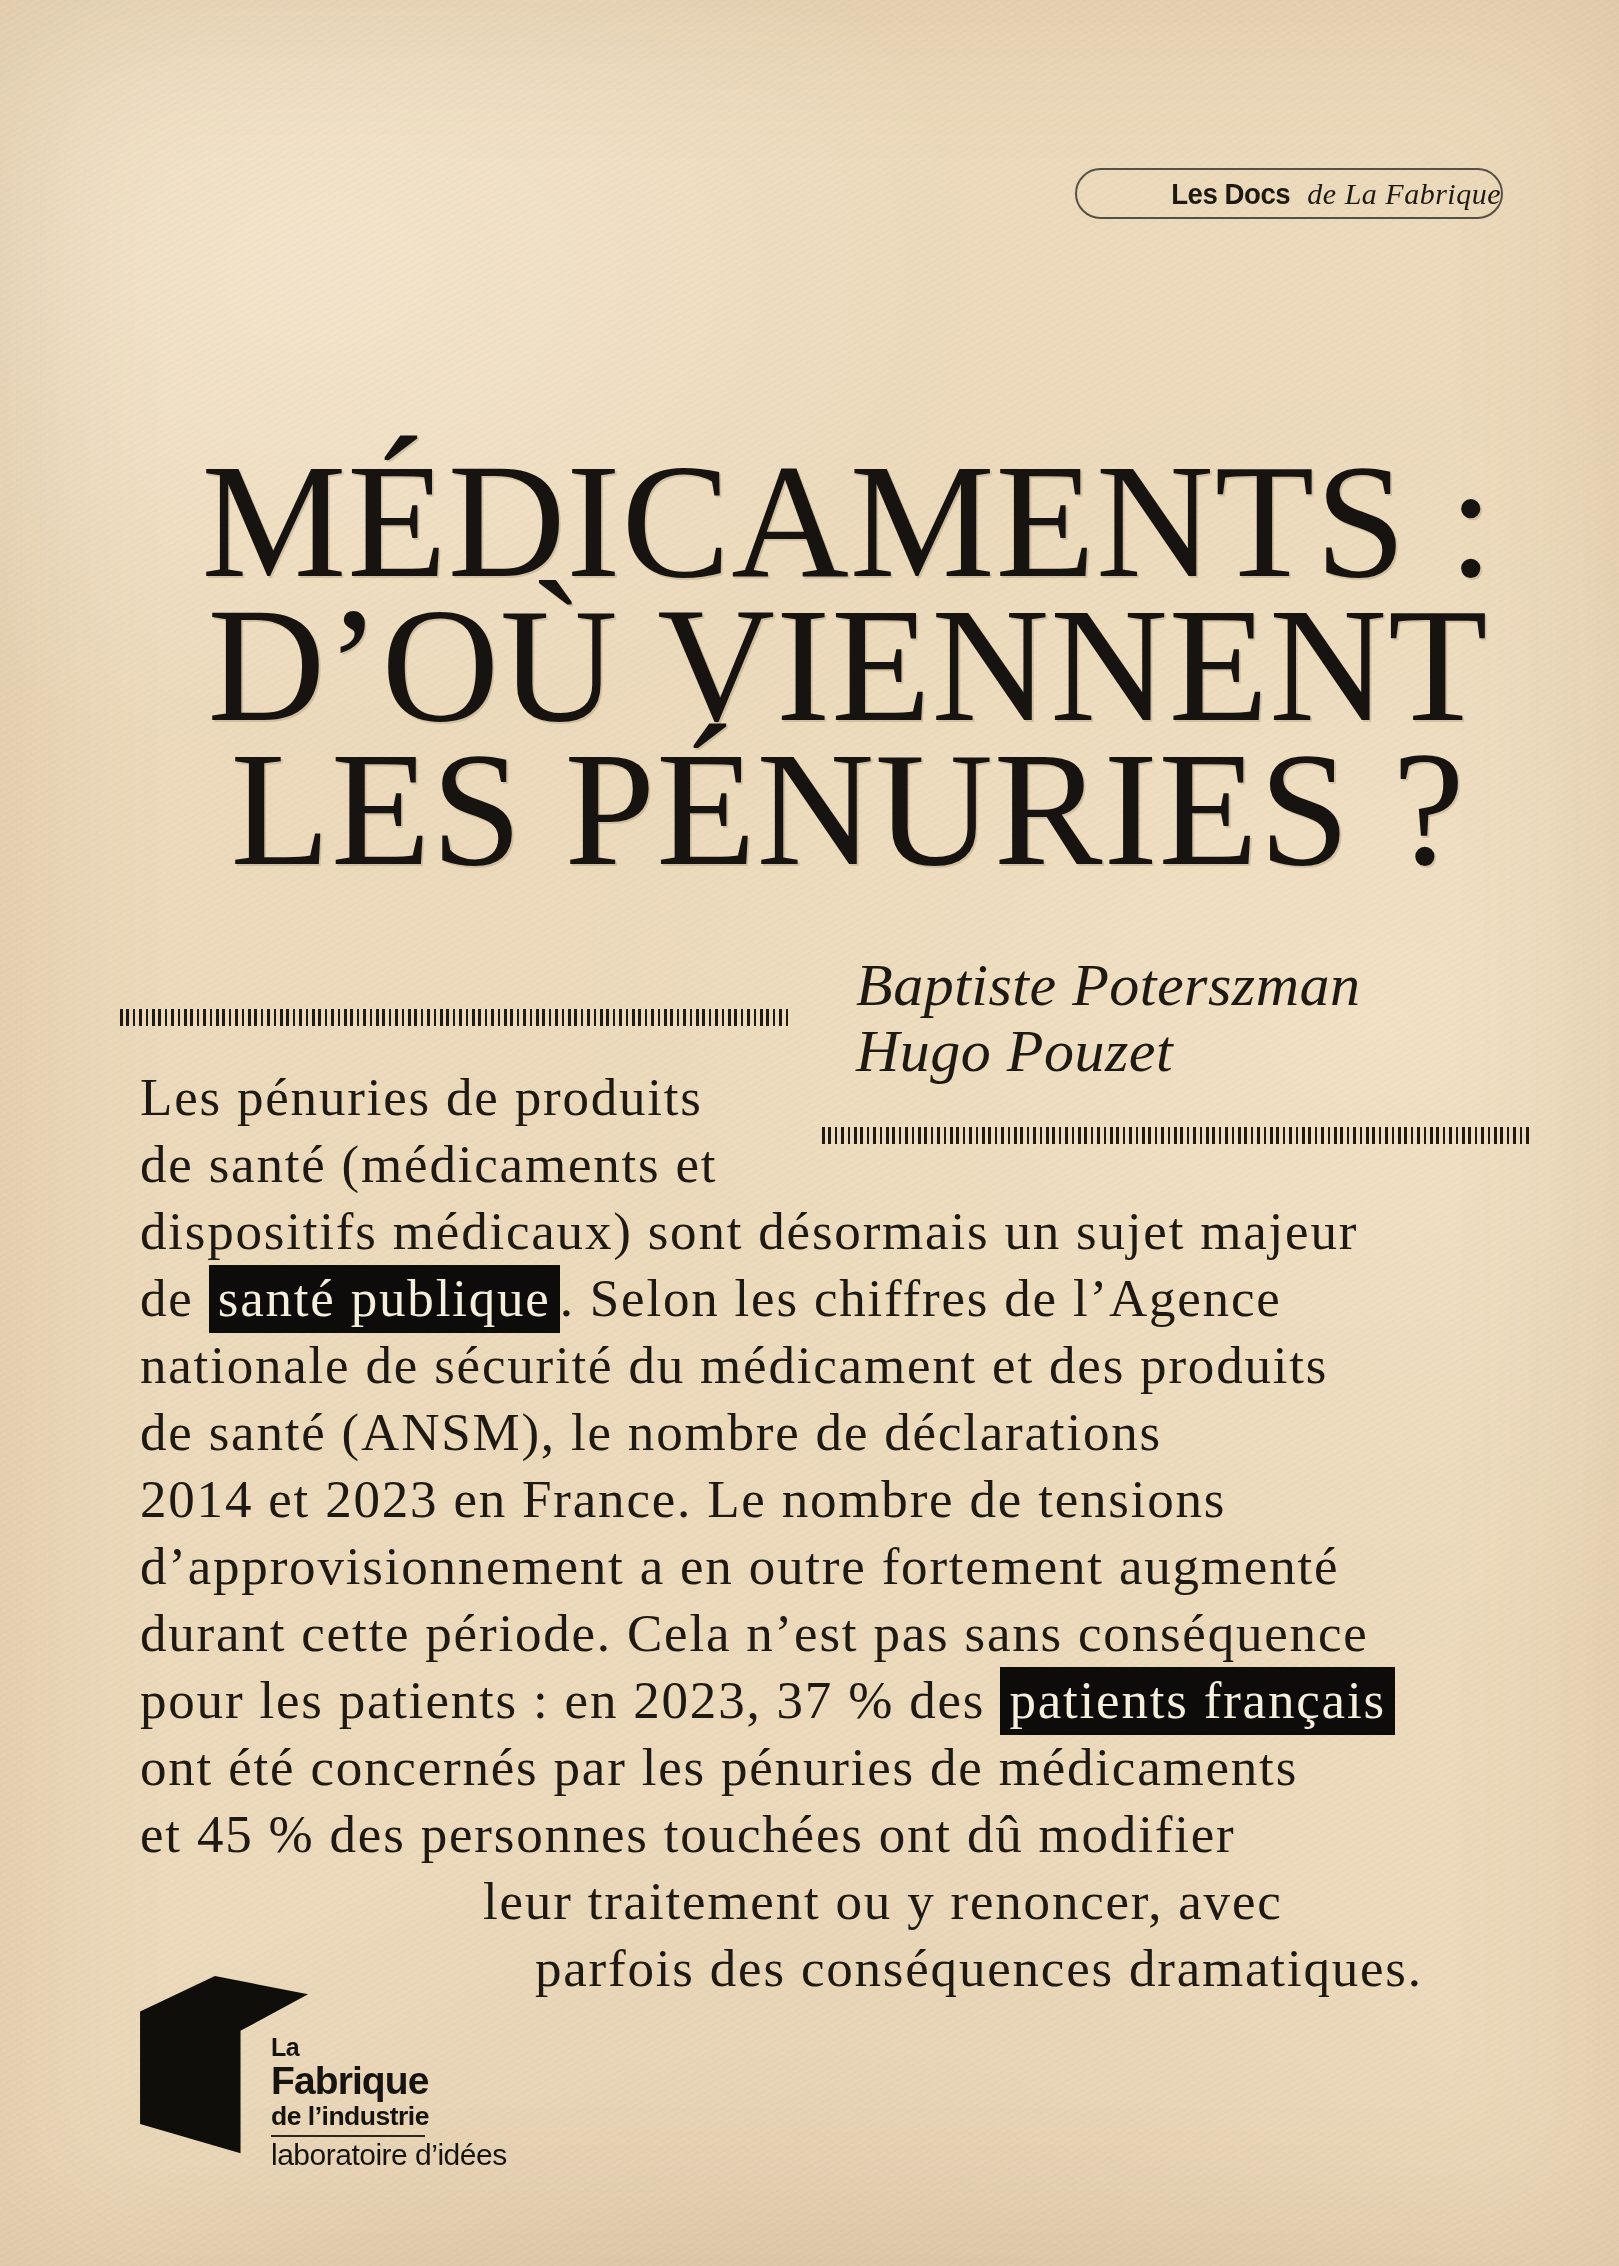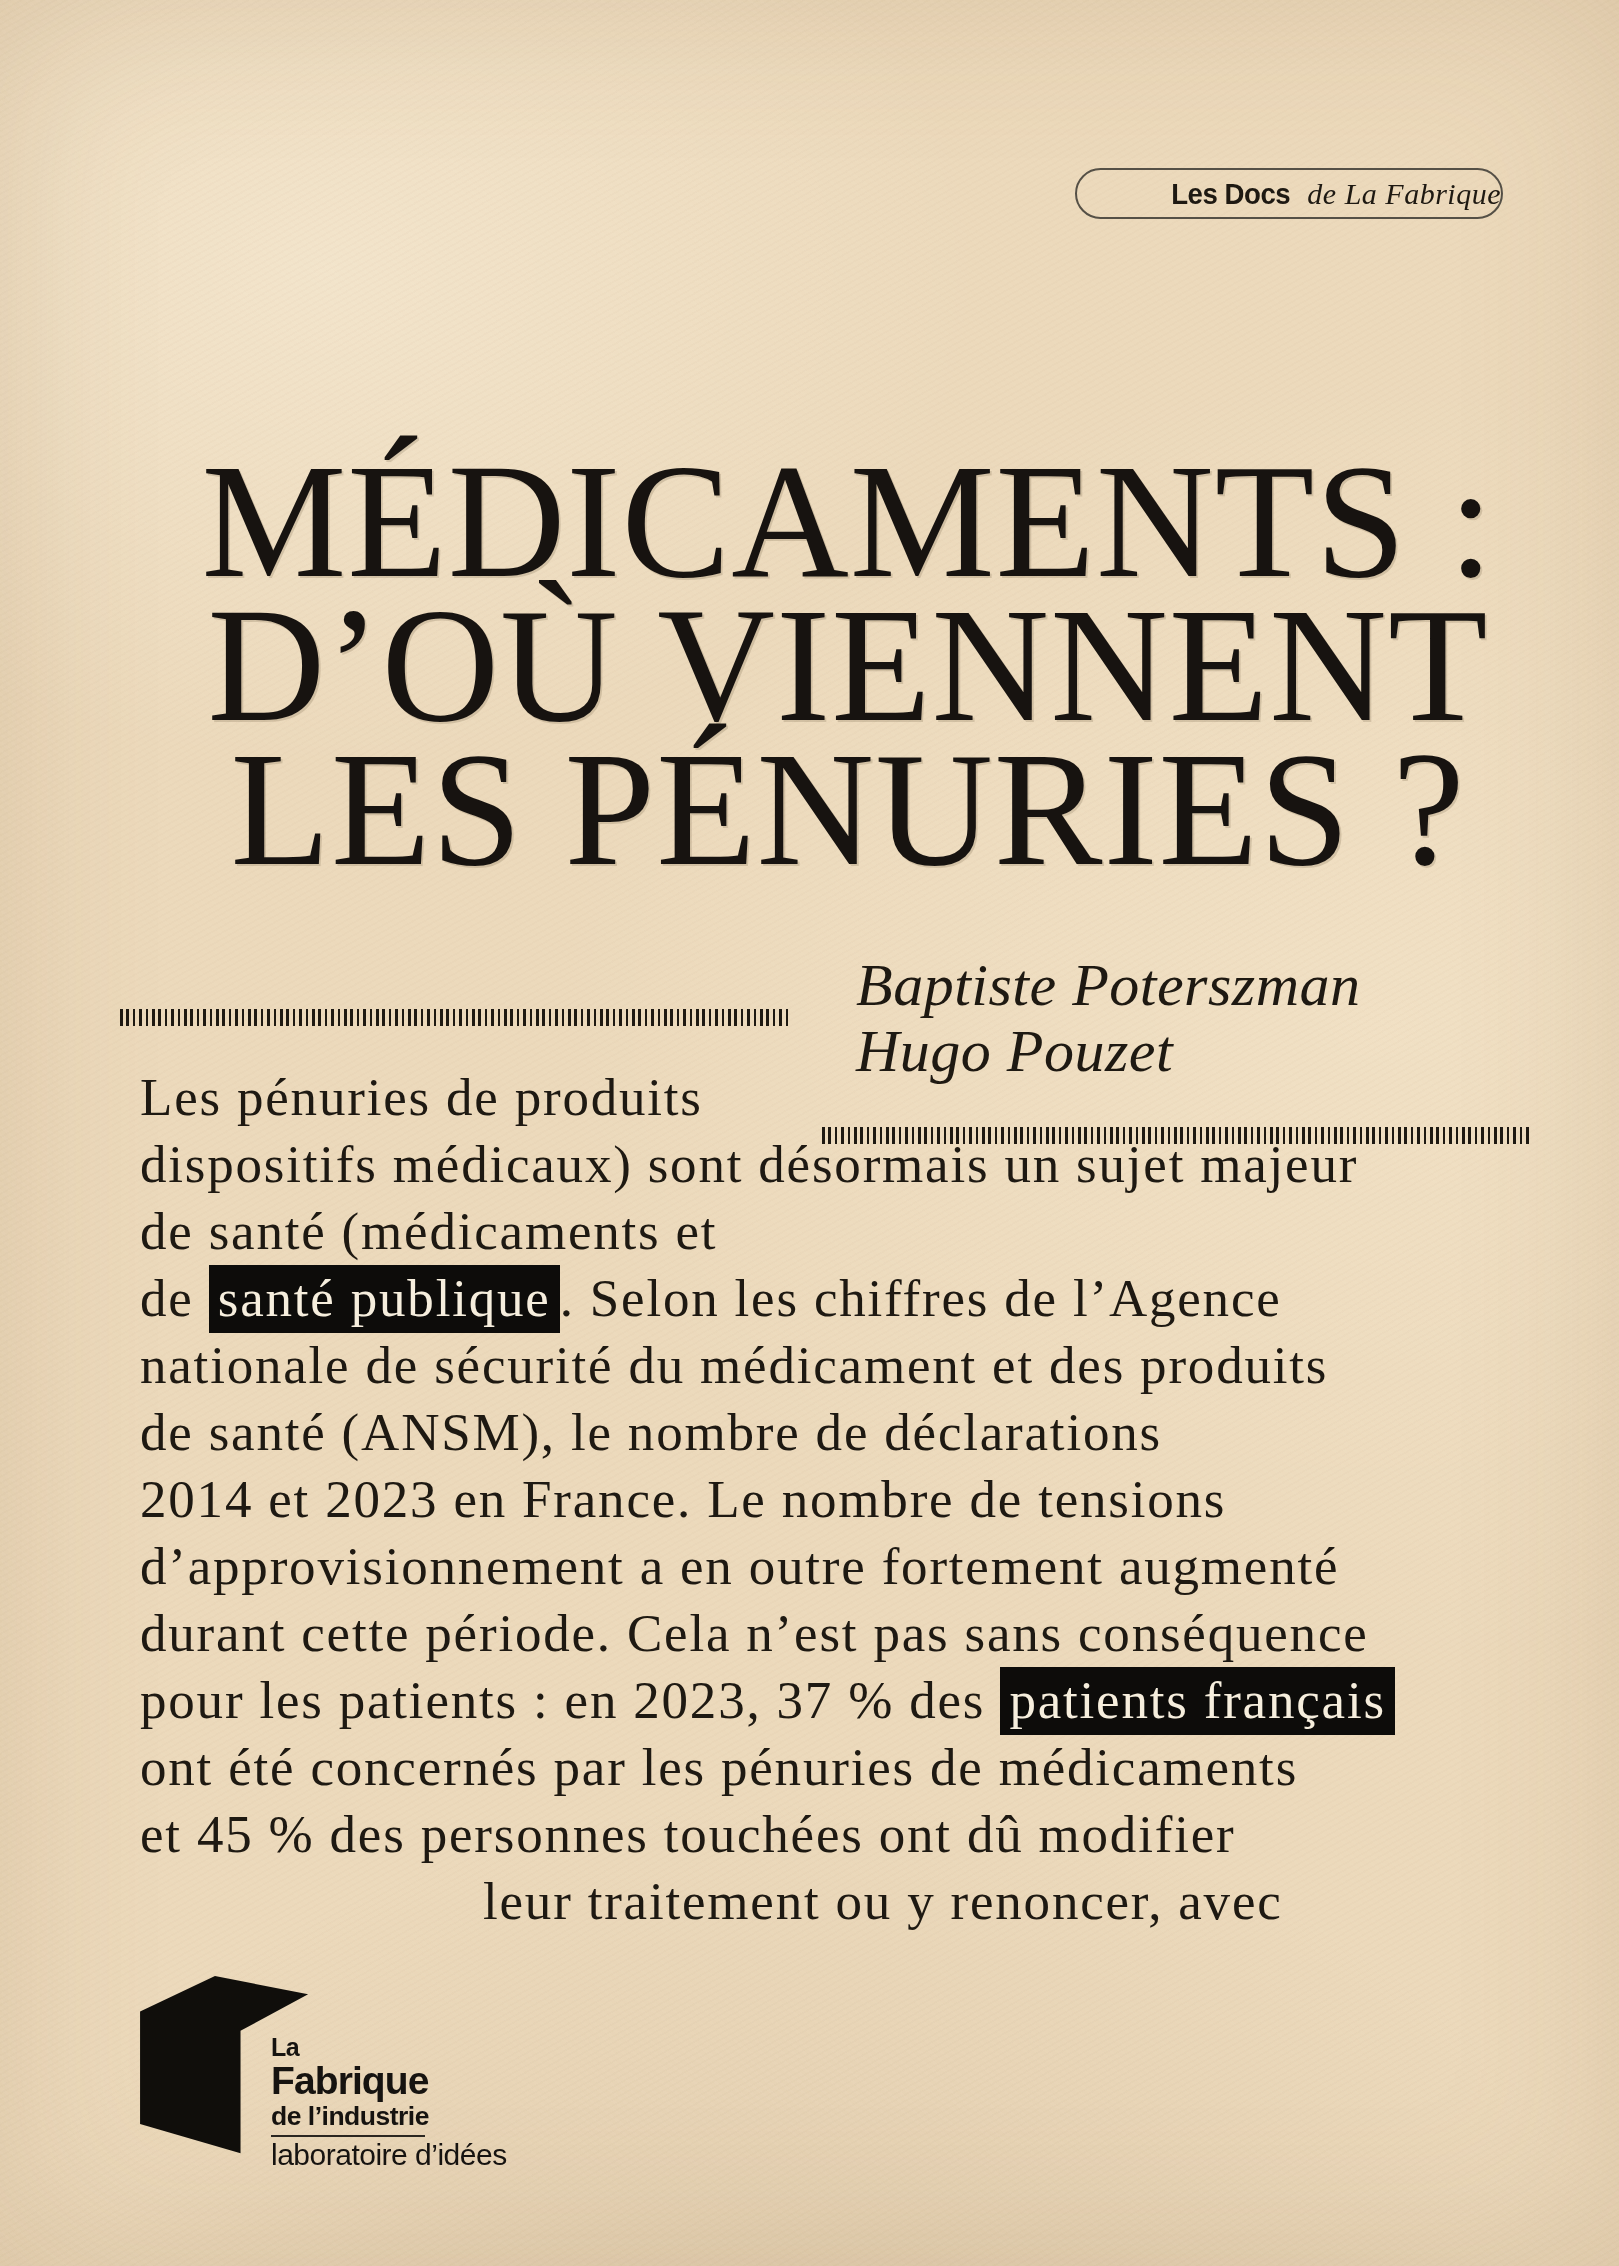--- a/index.html
+++ b/index.html
@@ -106,32 +106,33 @@
   <div class="stripe stripe-left"></div>
   <div class="stripe stripe-right"></div>
 
   <div class="authors">
     <div>Baptiste Poterszman</div>
     <div>Hugo Pouzet</div>
   </div>
 
   <div class="bodytext">
     <div class="ln"><span>Les pénuries de produits</span></div>
+    <div class="ln"><span>de santé (médicaments et</span></div>
     <div class="ln"><span>dispositifs médicaux) sont désormais un sujet majeur</span></div>
-    <div class="ln"><span>de santé (médicaments et</span></div>
     <div class="ln"><span>de </span><span class="hl">santé publique</span><span>. Selon les chiffres de l’Agence</span></div>
     <div class="ln"><span>nationale de sécurité du médicament et des produits</span></div>
     <div class="ln"><span>de santé (ANSM), le nombre de déclarations</span></div>
     <div class="ln"><span>2014 et 2023 en France. Le nombre de tensions</span></div>
     <div class="ln"><span>d’approvisionnement a en outre fortement augmenté</span></div>
     <div class="ln"><span>durant cette période. Cela n’est pas sans conséquence</span></div>
     <div class="ln"><span>pour les patients : en 2023, 37 % des </span><span class="hl">patients français</span></div>
     <div class="ln"><span>ont été concernés par les pénuries de médicaments</span></div>
     <div class="ln"><span>et 45 % des personnes touchées ont dû modifier</span></div>
     <div class="ln ind-1"><span>leur traitement ou y renoncer, avec</span></div>
+    <div class="ln ind-2"><span>parfois des conséquences dramatiques.</span></div>
   </div>
 
   <div class="logo">
     <svg class="logo-mark" width="170" height="179" viewBox="0 0 186 196" xmlns="http://www.w3.org/2000/svg">
       <polygon points="82,0 184,20 110,60 110,194 0,162 0,39" fill="#100e0b"></polygon>
     </svg>
     <div class="logo-text">
       <div class="logo-la">La</div>
       <div class="logo-fabrique">Fabrique</div>
       <div class="logo-industrie">de l’industrie</div>

